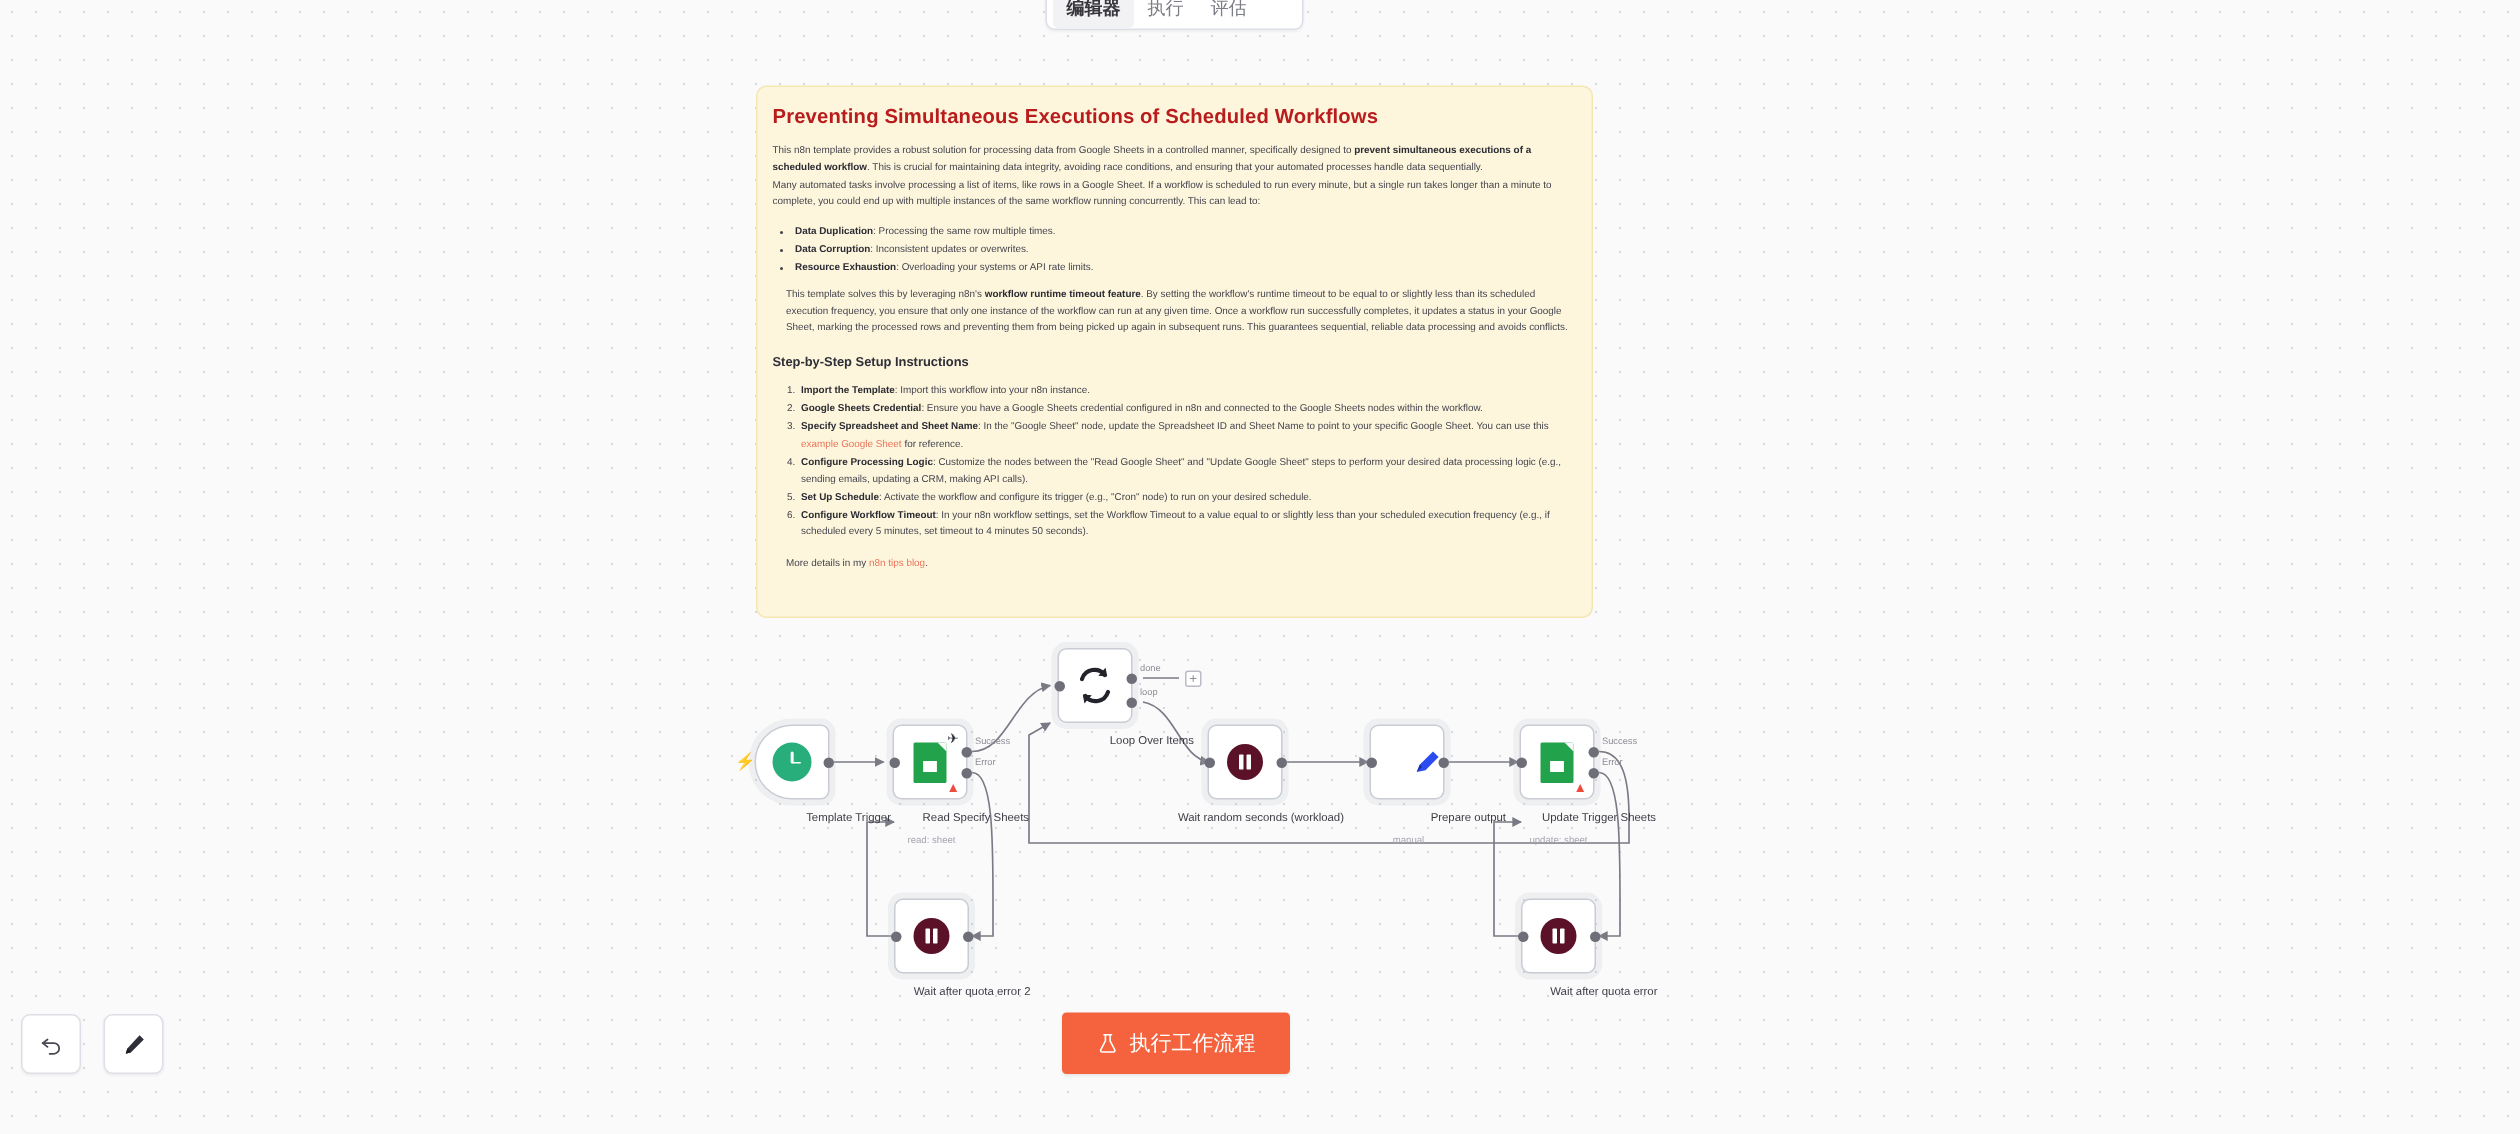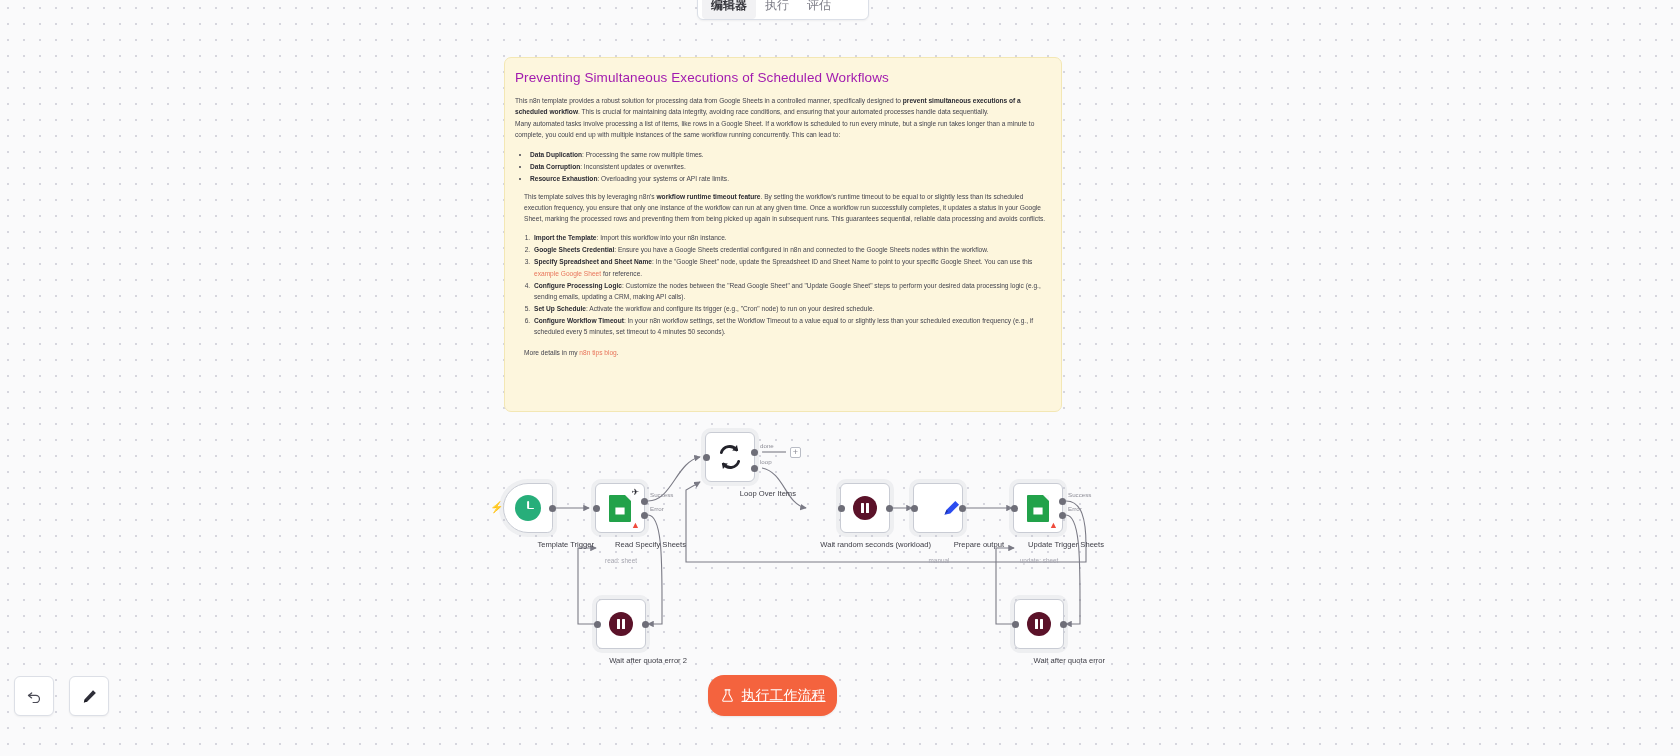--- a/index.html
+++ b/index.html
@@ -42,21 +42,21 @@
     left: 504px; top: 57px;
     width: 558px; height: 355px;
     background: #fdf6dd;
     border: 1px solid #f3e7b4;
     border-radius: 7px;
     padding: 12px 11px 10px 9px;
     color: #3d3d47;
     overflow: hidden;
   }
   .sticky h1 {
-    font-size: 13.5px; font-weight: 400; color: #a21caf;
+    font-size: 13.5px; font-weight: 700; color: #b91c1c;
     margin: 0 0 11px 1px; letter-spacing: .1px;
   }
   .sticky h2 {
     font-size: 8.6px; font-weight: 700; color: #2f2f38;
     margin: 12px 0 9px 1px;
   }
   .sticky p {
     font-size: 6.6px; line-height: 1.63; margin: 0 0 2px 1px;
     color: #44444e;
   }
@@ -182,28 +182,27 @@
     background: #fff; border: 1px solid #dcdfe6; border-radius: 6px;
     display: flex; align-items: center; justify-content: center;
     box-shadow: 0 1px 2px rgba(0,0,0,.05); cursor: pointer;
   }
   .ctrl.undo { left: 14px; }
   .ctrl.tidy { left: 69px; }
 
   
   .exec-btn {
     position: absolute; left: 708px; bottom: 40px;
-    width: 129px; height: 41px;
-    background: #f4633e; border: none; border-radius: 16px;
+    width: 152px; height: 41px;
+    background: #f4633e; border: none; border-radius: 3px;
     color: #fff; font-size: 14px; font-weight: 400;
     display: flex; align-items: center; justify-content: center; gap: 7px;
     cursor: pointer;
     font-family: "Liberation Sans", sans-serif;
     box-shadow: 0 1px 2px rgba(0,0,0,.08);
-    text-decoration: underline;
   }
 </style>
 </head>
 <body>
 
 <div class="tabbar">
   <div class="tab active">编辑器</div>
   <div class="tab">执行</div>
   <div class="tab">评估</div>
 </div>
@@ -221,20 +220,21 @@
   <ul>
     <li><b>Data Duplication</b><span>: Processing the same row multiple times.</span></li>
     <li><b>Data Corruption</b><span>: Inconsistent updates or overwrites.</span></li>
     <li><b>Resource Exhaustion</b><span>: Overloading your systems or API rate limits.</span></li>
   </ul>
 
   <p class="indent">
     <span>This template solves this by leveraging n8n's </span><b>workflow runtime timeout feature</b><span>. By setting the workflow's runtime timeout to be equal to or slightly less than its scheduled execution frequency, you ensure that only one instance of the workflow can run at any given time. Once a workflow run successfully completes, it updates a status in your Google Sheet, marking the processed rows and preventing them from being picked up again in subsequent runs. This guarantees sequential, reliable data processing and avoids conflicts.</span>
   </p>
 
+  <h2>Step-by-Step Setup Instructions</h2>
 
   <ol>
     <li><b>Import the Template</b><span>: Import this workflow into your n8n instance.</span></li>
     <li><b>Google Sheets Credential</b><span>: Ensure you have a Google Sheets credential configured in n8n and connected to the Google Sheets nodes within the workflow.</span></li>
     <li><b>Specify Spreadsheet and Sheet Name</b><span>: In the "Google Sheet" node, update the Spreadsheet ID and Sheet Name to point to your specific Google Sheet. You can use this </span><a href="#">example Google Sheet</a><span> for reference.</span></li>
     <li><b>Configure Processing Logic</b><span>: Customize the nodes between the "Read Google Sheet" and "Update Google Sheet" steps to perform your desired data processing logic (e.g., sending emails, updating a CRM, making API calls).</span></li>
     <li><b>Set Up Schedule</b><span>: Activate the workflow and configure its trigger (e.g., "Cron" node) to run on your desired schedule.</span></li>
     <li><b>Configure Workflow Timeout</b><span>: In your n8n workflow settings, set the Workflow Timeout to a value equal to or slightly less than your scheduled execution frequency (e.g., if scheduled every 5 minutes, set timeout to 4 minutes 50 seconds).</span></li>
   </ol>
 
@@ -309,21 +309,21 @@
     </svg>
     <span class="port in"></span>
     <span class="out-dot" style="right:-3.5px; top:16px;"></span>
     <span class="port-label" style="left:54px; top:13px;">done</span>
     <span class="out-dot" style="right:-3.5px; top:32px;"></span>
     <span class="port-label" style="left:54px; top:29px;">loop</span>
     <span class="plus-stub" style="left:84px; top:14px;">+</span>
     <span class="node-label">Loop Over Items</span>
   </div>
 
-  <div class="node" style="left:805px; top:483px;margin-left:35px;">
+  <div class="node" style="left:805px; top:483px;">
     <span class="gl-pause"></span>
     <span class="port in"></span>
     <span class="port out"></span>
     <span class="node-label">Wait random seconds (workload)</span>
   </div>
 
   <div class="node" style="left:913px; top:483px;padding-left:28px;">
     <svg width="24" height="24" viewBox="0 0 24 24">
       <path d="M3 20 L5.5 14 L16 3.5 L20.5 8 L10 18.5 Z" fill="#2b4cf0"></path>
       <path d="M3 20 L5.5 14 L7.2 16 Z" fill="#1a2f9e"></path>

